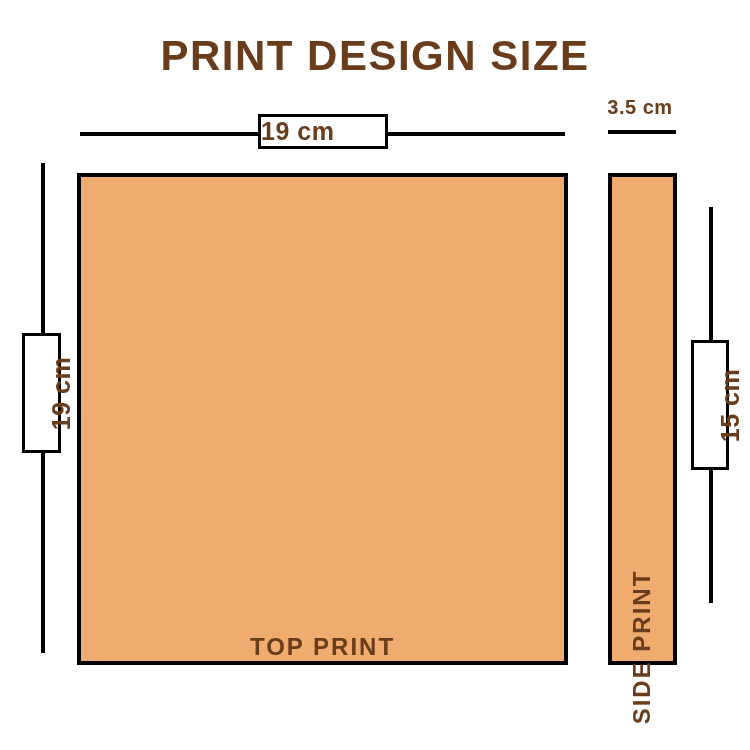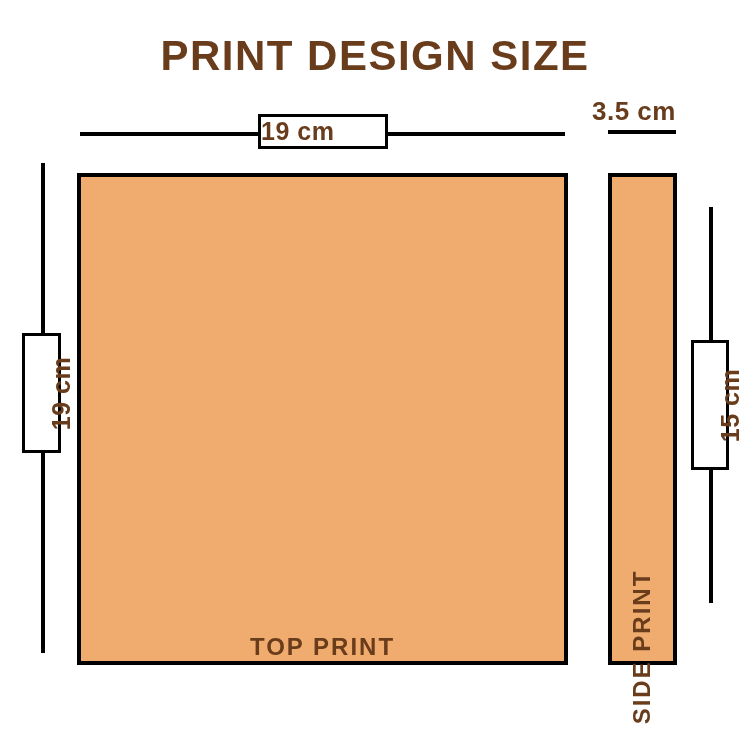--- a/index.html
+++ b/index.html
@@ -40,22 +40,23 @@
     color: var(--ink);
     font-size: 25px;
     font-weight: 700;
     letter-spacing: 0.5px;
     z-index: 2;
   }
   .rot { transform: rotate(-90deg); white-space: nowrap; }
 
   .free-label {
     color: var(--ink);
-    font-size: 26px;
+    font-size: 20px;
     font-weight: 700;
+    text-align: center;
     letter-spacing: 0.5px;
   }
 
   .panel {
     background: var(--fill);
     border: 4px solid var(--line);
     display: flex;
     align-items: flex-end;
     justify-content: center;
     color: var(--ink);

